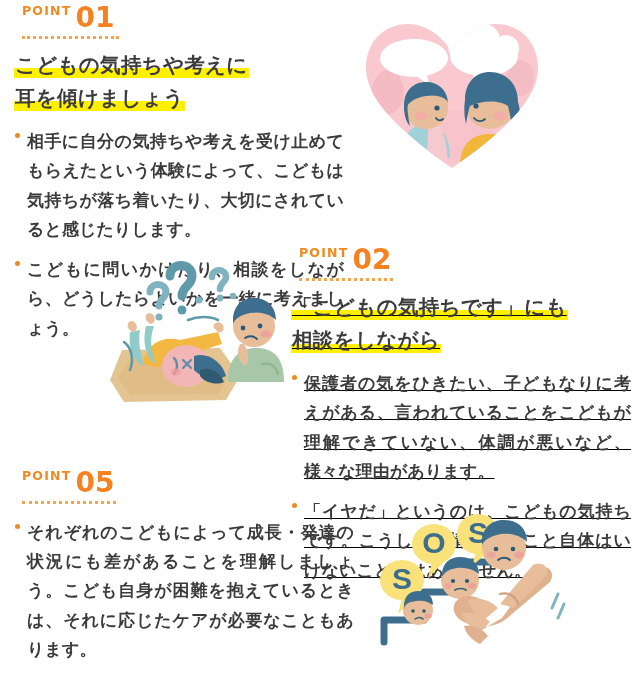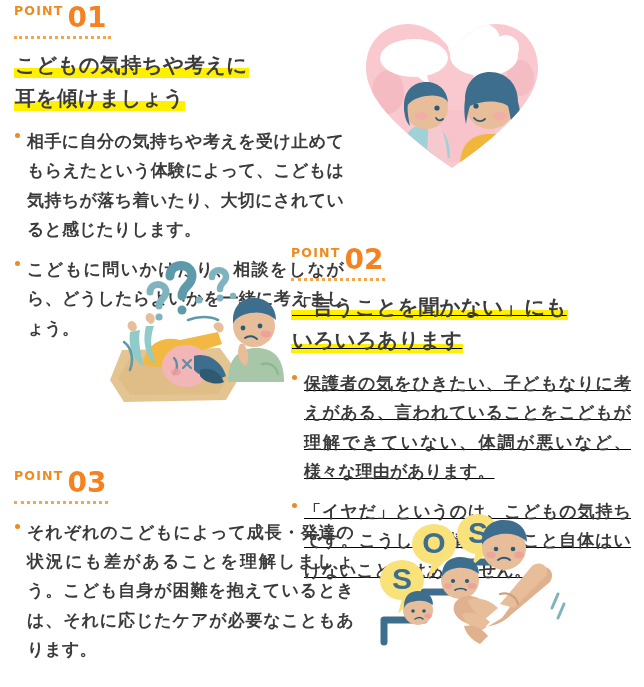--- a/index.html
+++ b/index.html
@@ -17,20 +17,21 @@
 
   .point-section { position: absolute; }
 
   
   .point-eyebrow {
     position: relative;
     display: inline-block;
     padding-bottom: 7px;
     white-space: nowrap;
     line-height: 1;
+    margin-left: 8px;
   }
   .point-word {
     font-size: 12.5px;
     font-weight: 700;
     letter-spacing: 1.2px;
     color: #F08A1E;
     vertical-align: 10px;
   }
   .point-num {
     font-size: 28px;
@@ -168,22 +169,22 @@
     </g>
   </svg>
 </div>
 
 <div class="point-section" id="sec2">
   <div class="point-eyebrow">
     <span class="point-word">POINT</span><span class="point-num">02</span>
     <span class="point-dots" style="width:94px"></span>
   </div>
   <div class="headline">
-    <span class="headline-line"><span class="hl">「言うことを聞かない」にも</span></span>
-    <span class="headline-line"><span class="hl">いろいろあります</span></span>
+    <span class="headline-line"><span class="hl">「こどもの気持ちです」にも</span></span>
+    <span class="headline-line"><span class="hl">相談をしながら</span></span>
   </div>
   <ul class="bullets">
     <li>保護者の気をひきたい、子どもなりに考えがある、言われていることをこどもが理解できていない、体調が悪いなど、様々な理由があります。</li>
     <li>「イヤだ」というのは、こどもの気持ちです。こうした感情を持つこと自体はいけないことではありません。</li>
   </ul>
 </div>
 
 <div class="illus" id="ill2">
   <svg width="190" height="170" viewBox="0 0 190 170" aria-hidden="true">
 
@@ -234,21 +235,21 @@
       <ellipse cx="166" cy="94" rx="5.5" ry="3.6" fill="#EE9C9C" opacity="0.8"></ellipse>
       <path d="M145,98 C149,95 154,96 157,99" stroke="#2B5A78" stroke-width="1.9" fill="none" stroke-linecap="round"></path>
       <path d="M140,104 C136,112 138,122 146,126 C150,120 148,110 144,104 Z" fill="#E8BD9A"></path>
       <path d="M162,124 C170,122 176,126 178,134" stroke="#8FB68F" stroke-width="2.4" fill="none" stroke-linecap="round"></path>
     </g>
   </svg>
 </div>
 
 <div class="point-section" id="sec3">
   <div class="point-eyebrow">
-    <span class="point-word">POINT</span><span class="point-num">03</span>
+    <span class="point-word">POINT</span><span class="point-num">05</span>
     <span class="point-dots" style="width:94px"></span>
   </div>
   <ul class="bullets">
     <li>それぞれのこどもによって成長・発達の状況にも差があることを理解しましょう。こども自身が困難を抱えているときは、それに応じたケアが必要なこともあります。</li>
   </ul>
 </div>
 
 <div class="illus" id="ill3">
   <svg width="200" height="180" viewBox="0 0 200 180" aria-hidden="true">
 

